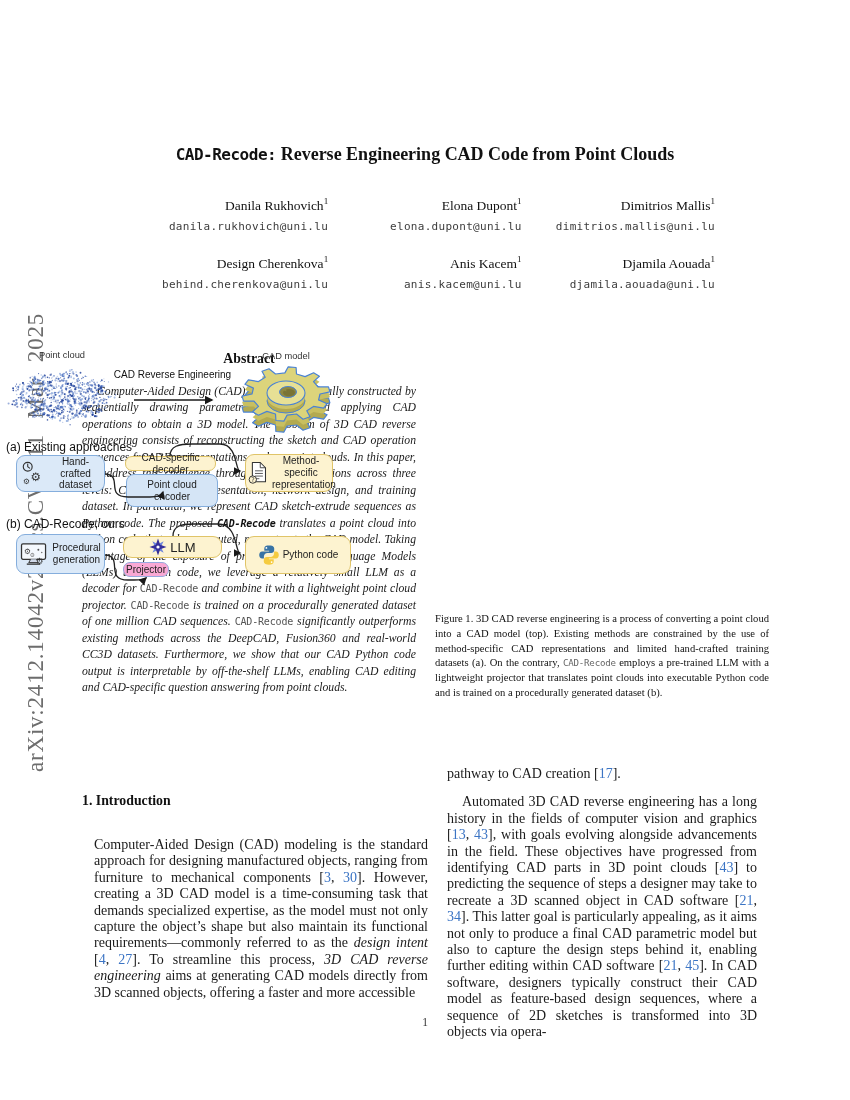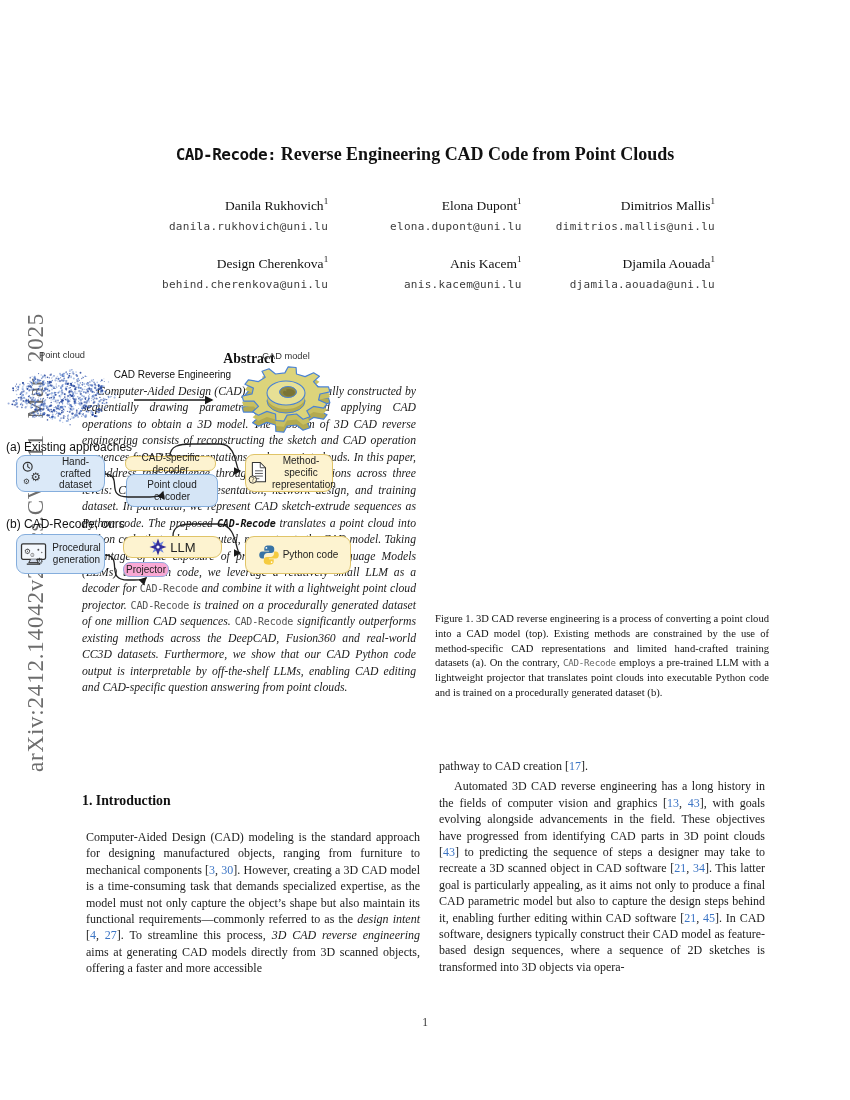--- a/index.html
+++ b/index.html
@@ -29,21 +29,21 @@
   .affil sup{font-size:9px}
   .affil .gap{display:inline-block;width:16px}
 
   
   .colL{position:absolute;left:82px;width:334px}
   .colR{position:absolute;left:435px;width:334px}
   .abs-head{top:351px;text-align:center;font-weight:bold;font-size:13.8px;color:#111}
   .abs-body{top:384px;font-style:italic;font-size:11.7px;line-height:16.45px;
             text-align:justify;text-indent:15px}
   .intro-head{top:793px;font-weight:bold;font-size:13.8px;color:#111}
-  .p{font-size:12px;line-height:16.4px;text-align:justify;margin:4px}
+  .p{font-size:14px;line-height:16.4px;text-align:justify;margin:12px}
   .intro-p{top:825px}
   .rtext{top:754px}
   .indent{text-indent:15px}
 
   .seg-mono{font-family:"DejaVu Sans Mono","Liberation Mono",monospace;font-style:normal;
             font-size:0.86em;color:#555;letter-spacing:-0.2px}
   .seg-bmono{font-family:"DejaVu Sans Mono","Liberation Mono",monospace;font-style:italic;
              font-weight:bold;font-size:0.86em;color:#111;letter-spacing:-0.2px}
   .seg-cite{color:#3b74c4}
   .seg-i{font-style:italic}

